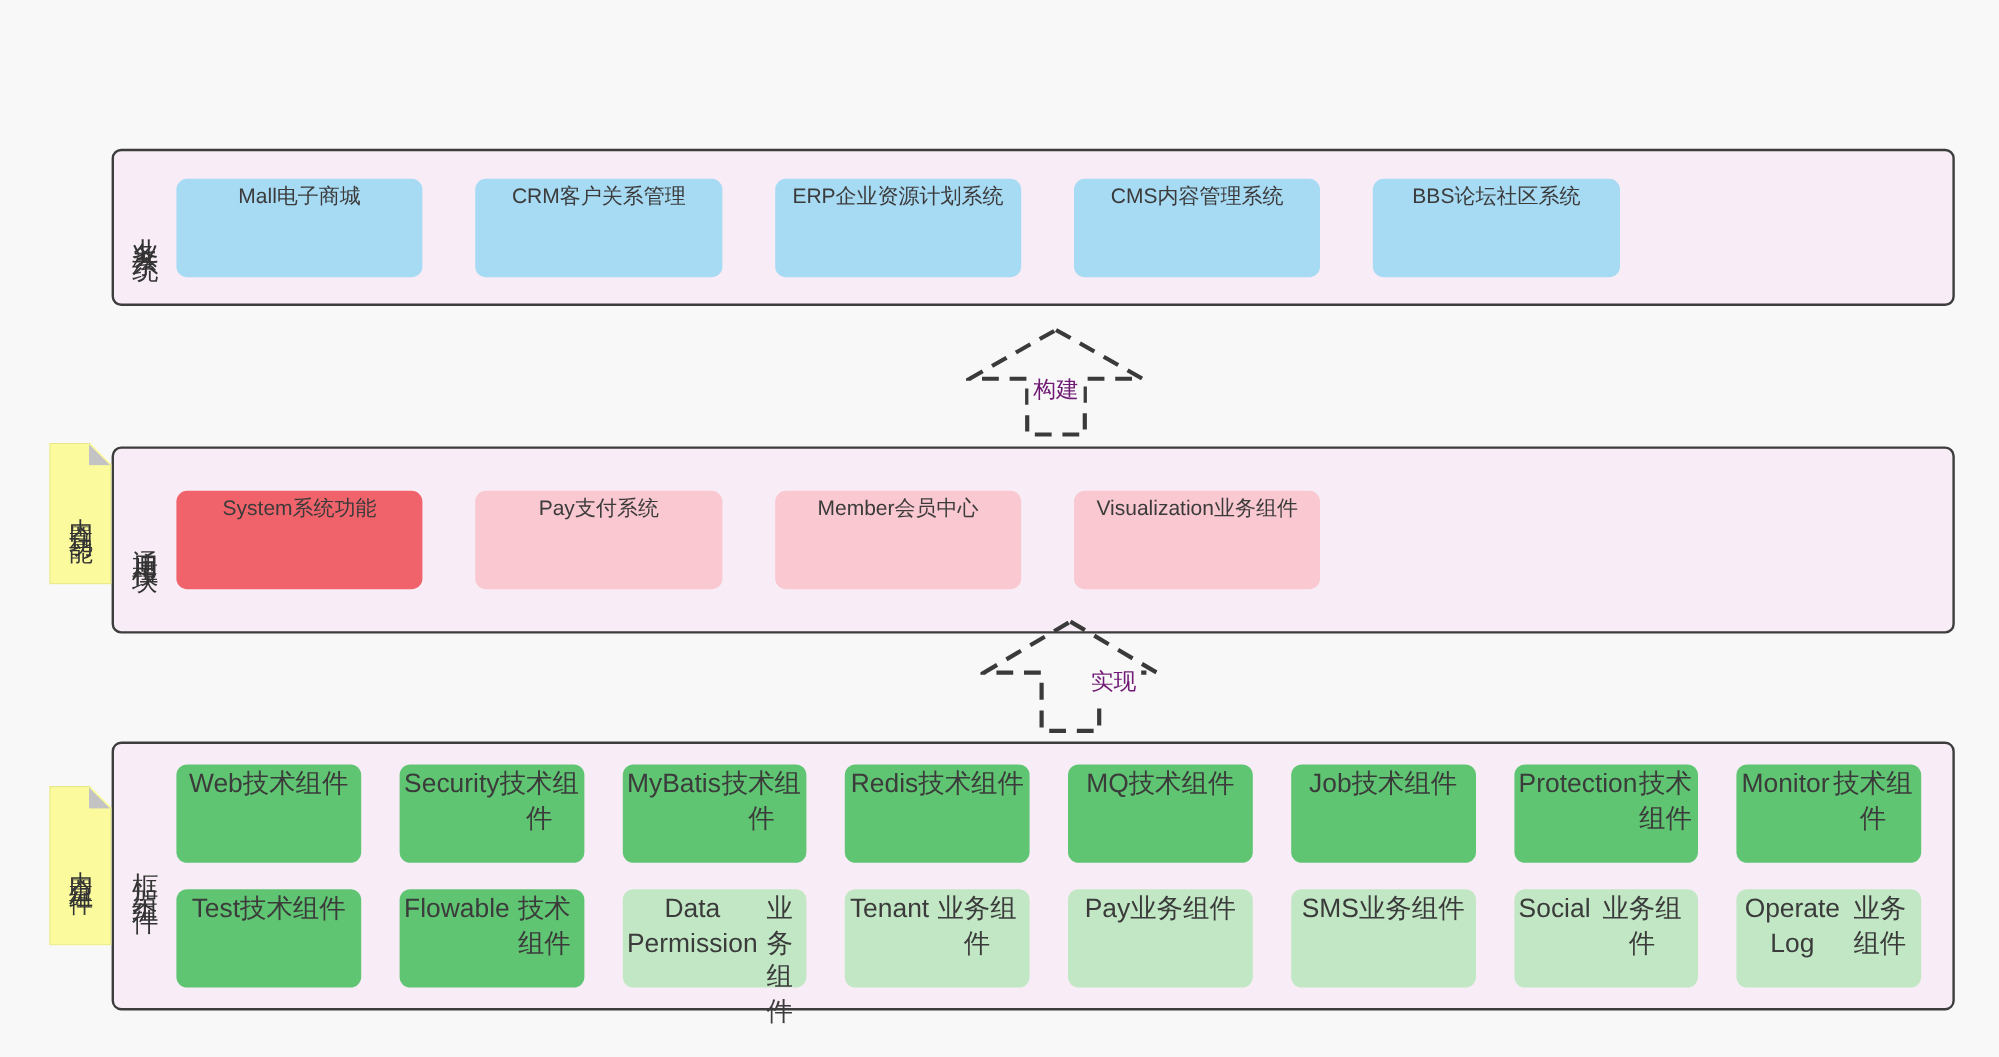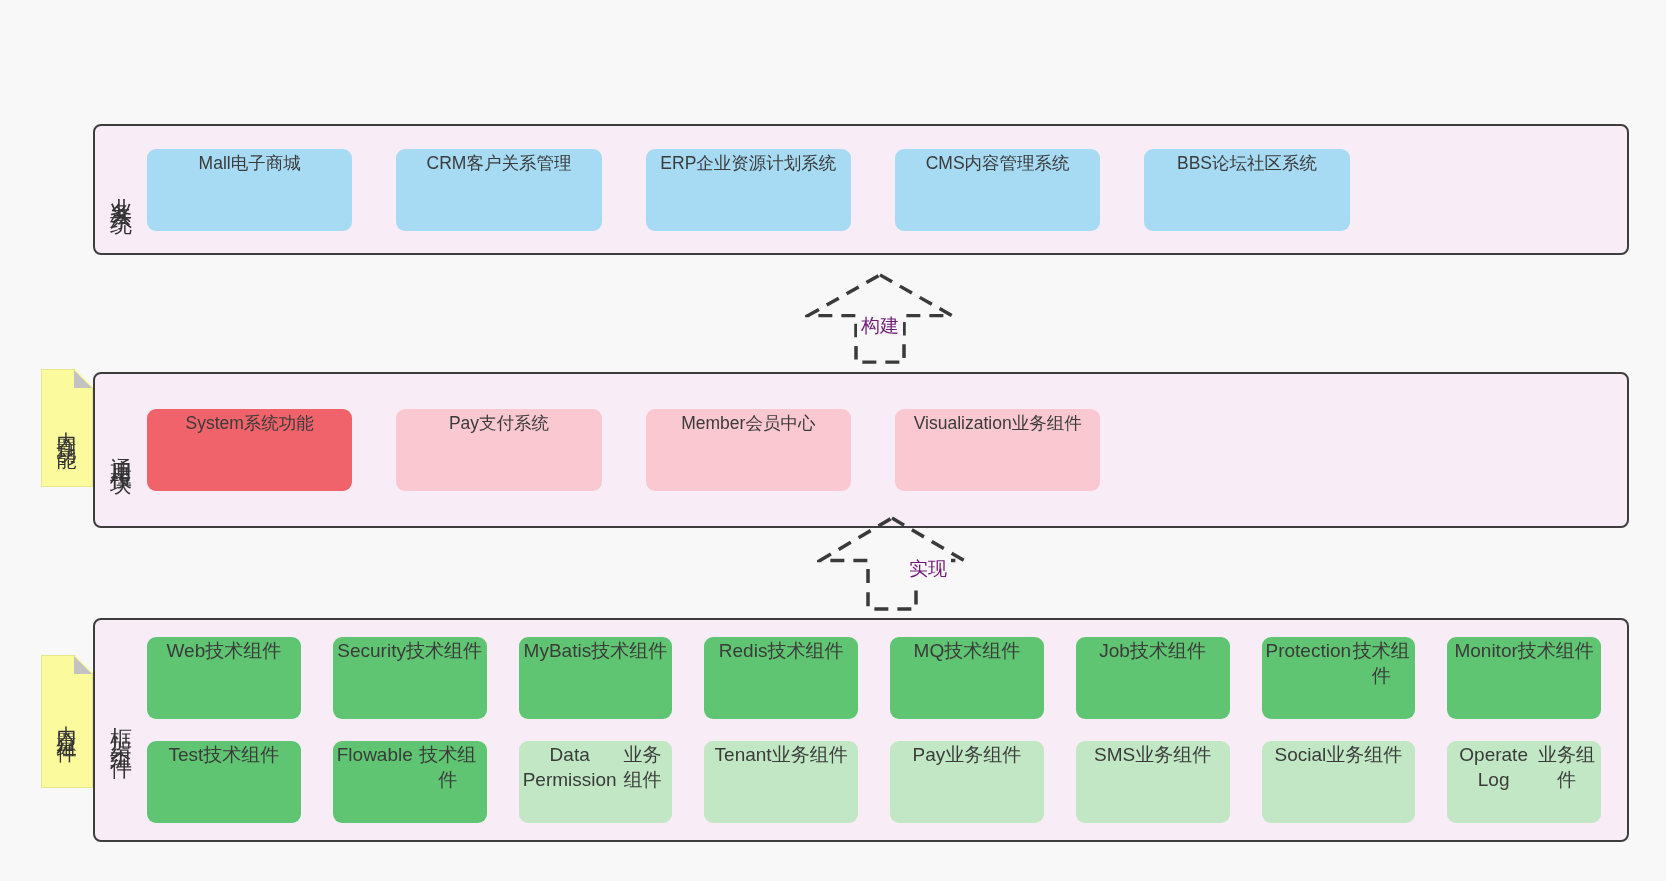--- a/index.html
+++ b/index.html
@@ -26,21 +26,21 @@
 
   .box{height:82px;border-radius:9px;display:flex;flex-direction:row;
        align-items:flex-start;justify-content:center;text-align:center;
        font-size:17.5px;line-height:1.38;padding:2px 4px;box-sizing:border-box;}
   .box .t{white-space:pre-line;}
   .v-blue{background:#a7daf3;}
   .v-red{background:#f0636b;}
   .v-pink{background:#f9c8d1;}
   .v-green{background:#5fc572;}
   .v-lgreen{background:#c1e7c4;}
-  .boxes8 .box{font-size:19px;line-height:1.3;}
+  .boxes8 .box{font-size:22px;line-height:1.3;}
 
   
   .note{position:absolute;left:41px;width:52px;background:#fbfb9e;
         border:1px solid #e6e68c;box-sizing:border-box;
         display:flex;align-items:center;justify-content:center;
         font-size:20px;color:#333;
         clip-path:polygon(0 0,calc(100% - 18px) 0,100% 18px,100% 100%,0 100%);}
   .note-1{top:369px;height:118px;}
   .note-2{top:655px;height:133px;}
   .note .fold{position:absolute;top:0;right:0;width:18px;height:18px;background:#c3c3c3;

